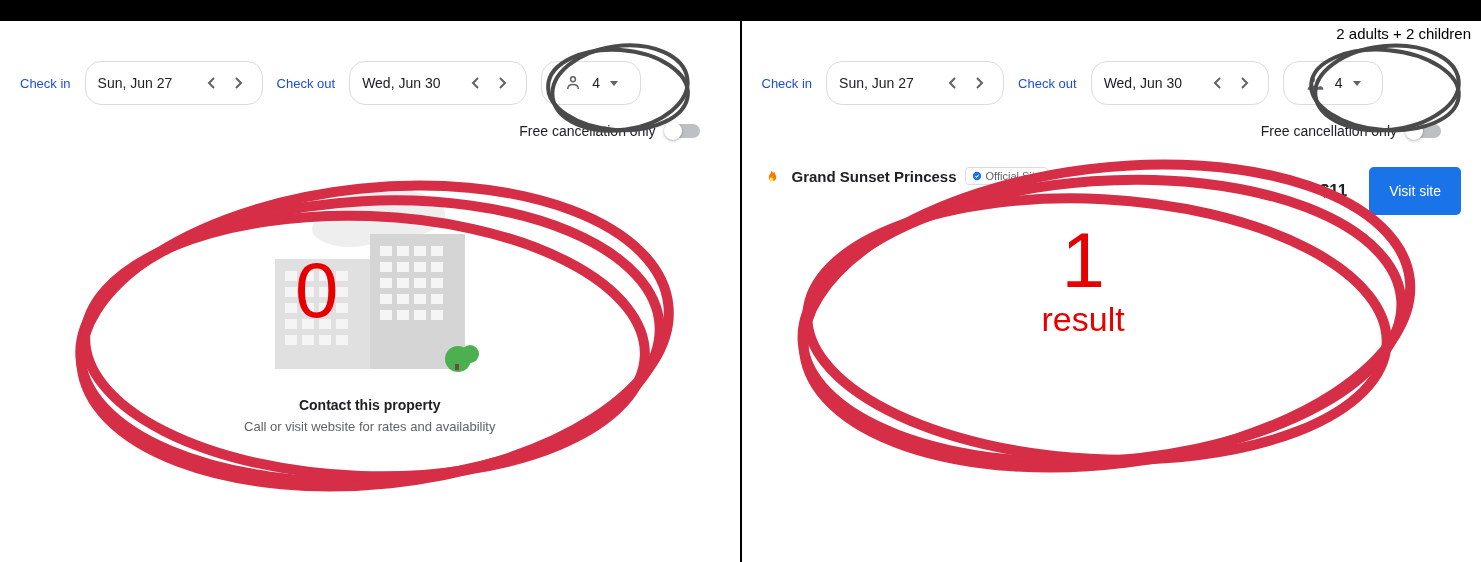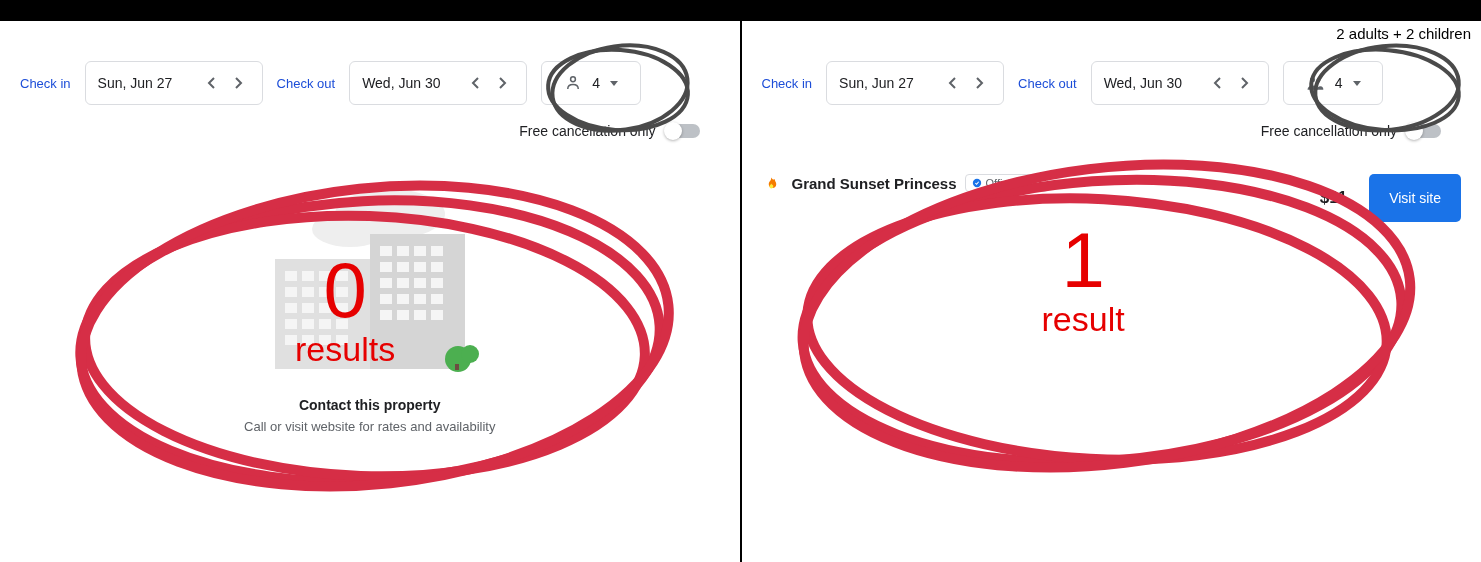--- a/index.html
+++ b/index.html
@@ -13,21 +13,21 @@
     top: 4px;
     right: 10px;
     color: #000;
     font-size: 15px;
     font-weight: 400;
   }
   .search-row { display: flex; align-items: center; gap: 14px; }
   .label { font-size: 13px; color: #1d4ed8; }
   .field {
     border: 1px solid #dadce0;
-    border-radius: 6px;
+    border-radius: 16px;
     height: 44px;
     display: inline-flex;
     align-items: center;
     padding: 9px 12px;
     background: #fff;
   }
   .date-field { min-width: 178px; justify-content: space-between; }
   .date-text { font-size: 14px; color: #202124; }
   .chevron-group { display: inline-flex; gap: 2px; align-items: center; }
   .chevron {
@@ -65,21 +65,21 @@
     text-align: center;
     pointer-events: none;
     z-index: 10;
   }
   .annot-big { font-size: 78px; line-height: 1; }
   .annot-small { font-size: 34px; line-height: 1.2; }
   .scribble { position: absolute; pointer-events: none; z-index: 5; }
   .result-row {
     display: flex;
     align-items: flex-start;
-    margin-top: 35px;
+    margin-top: 28px;
     gap: 12px;
     position: relative;
   }
   .fire-icon { width: 18px; height: 18px; flex-shrink: 0; margin-top: 2px; }
   .result-main { flex: 1; }
   .result-title-row { display: flex; align-items: center; gap: 8px; }
   .result-title { font-size: 15px; font-weight: 700; color: #202124; }
   .badge {
     border: 1px solid #dadce0;
     border-radius: 4px;
@@ -228,21 +228,20 @@
     </svg>
     <svg class="scribble" style="left:540px; top:12px;" width="160" height="110" viewBox="0 0 160 110">
       <g fill="none" stroke="#4a4a4a" stroke-width="4" stroke-linecap="round">
         <ellipse cx="80" cy="55" rx="68" ry="42" transform="rotate(-8 80 55)"></ellipse>
         <ellipse cx="78" cy="57" rx="70" ry="40" transform="rotate(4 78 57)"></ellipse>
       </g>
     </svg>
 
     <div class="annotation" style="left:295px; top:230px;">
       <div class="annot-big">0</div>
-      <div class="annot-small">results</div>
     </div>
   </div>
 
   <div class="divider"></div>
 
   <div class="panel">
 
     <div class="tooltip-text">2 adults + 2 children</div>
 
     <div class="search-row">

